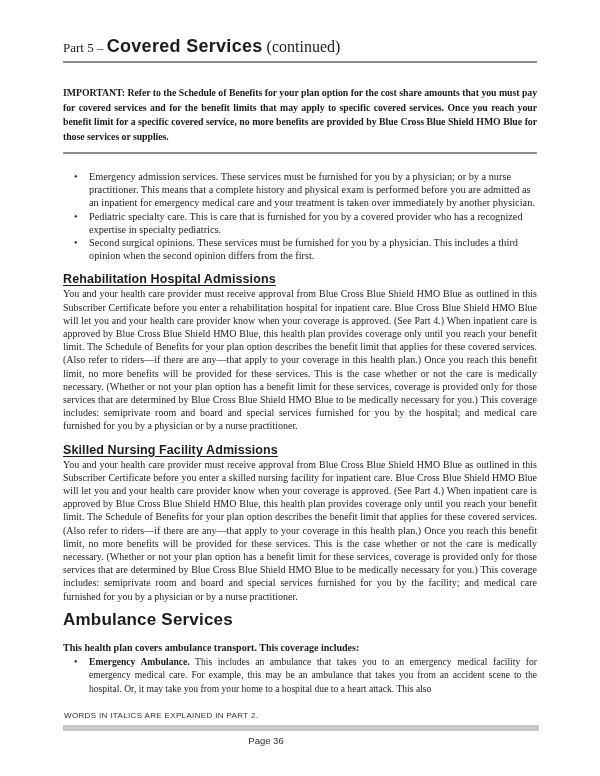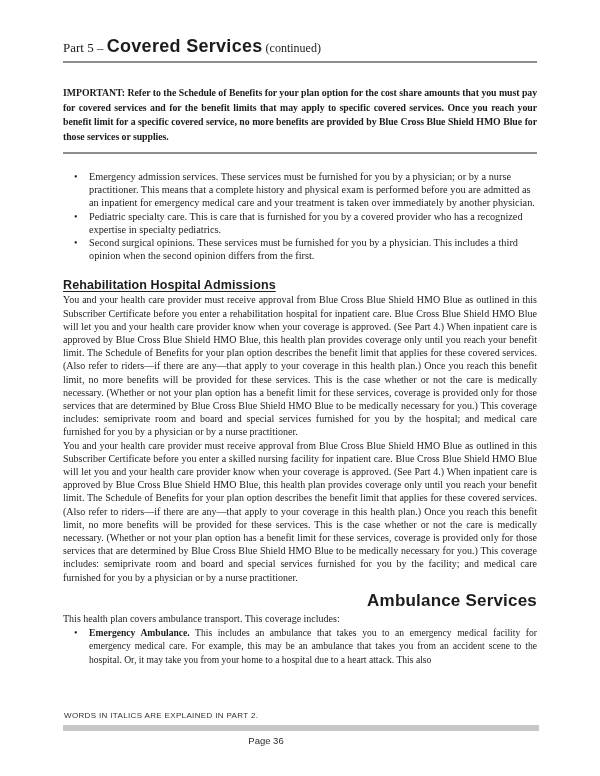--- a/index.html
+++ b/index.html
@@ -5,46 +5,46 @@
   html,body { margin:0; padding:0; background:#ffffff; }
   .page {
     position:relative; width:600px; height:776px; background:#ffffff;
     font-family:"Liberation Serif", serif; color:#1c1c1c; overflow:hidden;
   }
   .content { position:absolute; left:63px; top:36px; width:474px; }
 
   .doc-header { border-bottom:2.5px solid #8d8d8d; padding-bottom:4px; white-space:nowrap; }
   .part-label { font-size:13px; }
   .doc-title  { font-family:"Liberation Sans", sans-serif; font-weight:bold; font-size:18px; letter-spacing:.3px; }
-  .cont-label { font-size:12px;margin-top:28px; }
+  .cont-label { font-size:16px;margin-top:28px; }
 
   .important {
     margin:23px 0 0 0; font-weight:bold; font-size:9.8px; line-height:14.5px;
     text-align:justify; letter-spacing:-0.05px;
   }
   .rule { border-top:2.5px solid #8d8d8d; margin-top:8px; }
 
   .bullets { list-style:none; margin:16px 0 0 0; padding:0; }
   .bullet  { display:flex; font-size:10.3px; line-height:13.2px; }
   .dot     { flex:none; width:26px; padding-left:11px; box-sizing:border-box; font-size:10px; }
   .btext   { flex:1; }
 
   .subhead {
     font-family:"Liberation Sans", sans-serif; font-size:12.5px; font-weight:bold;
     text-decoration:underline; text-underline-offset:2px;
-    margin:17px 0 1px 0; line-height:13px; letter-spacing:.1px;
+    margin:11px 0 1px 0; line-height:13px; letter-spacing:.1px;
   }
   .body { font-size:10px; line-height:13.2px; margin:0; }
   .just { text-align:justify; }
 
   .bighead {
     font-family:"Liberation Sans", sans-serif; font-size:17px; font-weight:bold;
-    margin:7px 0 0 0; line-height:19px; letter-spacing:.2px;text-align:right;
+    margin:7px 0 0 0; line-height:19px; letter-spacing:.2px;
   }
-  .intro { margin-top:2px; }
+  .intro { margin-top:12px;font-weight:bold; }
   .amb-bullets { margin-top:1px; }
   .amb-bullets .bullet { font-size:9.6px; line-height:13.2px; }
 
   .seg-i  { }
   .seg-b  { font-weight:bold; }
 
   .foot-note {
     position:absolute; left:64px; top:711px;
     font-family:"Liberation Sans", sans-serif; font-size:8px; letter-spacing:.35px; color:#2e2e2e;
   }
@@ -82,20 +82,21 @@
         <span class="btext"><span>Second surgical opinions. These services must be furnished for you by a physician. This includes a third opinion when the second opinion differs from the first.</span></span>
       </li>
     </ul>
 
     <section>
       <h2 class="subhead">Rehabilitation Hospital Admissions</h2>
       <p class="body just"><span>You and your health care provider must receive approval from </span><span class="seg-i">Blue Cross Blue Shield HMO Blue</span><span> as outlined in this Subscriber Certificate before you enter a rehabilitation hospital for </span><span class="seg-i">inpatient</span><span> care. </span><span class="seg-i">Blue Cross Blue Shield HMO Blue</span><span> will let you and your health care provider know when your coverage is approved. (See Part 4.) When </span><span class="seg-i">inpatient</span><span> care is approved by </span><span class="seg-i">Blue Cross Blue Shield HMO Blue</span><span>, this health plan provides coverage only until you reach your </span><span class="seg-i">benefit limit</span><span>. The </span><span class="seg-i">Schedule of Benefits</span><span> for your plan option describes the </span><span class="seg-i">benefit limit</span><span> that applies for these </span><span class="seg-i">covered services</span><span>. (Also refer to </span><span class="seg-i">riders</span><span>—if there are any—that apply to your coverage in this health plan.) Once you reach this </span><span class="seg-i">benefit limit</span><span>, no more benefits will be provided for these services. This is the case whether or not the care is </span><span class="seg-i">medically necessary</span><span>. (Whether or not your plan option has a </span><span class="seg-i">benefit limit</span><span> for these services, coverage is provided only for those services that are determined by </span><span class="seg-i">Blue Cross Blue Shield HMO Blue</span><span> to be </span><span class="seg-i">medically necessary</span><span> for you.) This coverage includes: semiprivate </span><span class="seg-i">room and board</span><span> and </span><span class="seg-i">special services</span><span> furnished for you by the hospital; and medical care furnished for you by a physician or by a nurse practitioner.</span></p>
     </section>
 
     <section>
+      <h2 class="subhead">Skilled Nursing Facility Admissions</h2>
       <p class="body just"><span>You and your health care provider must receive approval from </span><span class="seg-i">Blue Cross Blue Shield HMO Blue</span><span> as outlined in this Subscriber Certificate before you enter a skilled nursing facility for </span><span class="seg-i">inpatient</span><span> care. </span><span class="seg-i">Blue Cross Blue Shield HMO Blue</span><span> will let you and your health care provider know when your coverage is approved. (See Part 4.) When </span><span class="seg-i">inpatient</span><span> care is approved by </span><span class="seg-i">Blue Cross Blue Shield HMO Blue</span><span>, this health plan provides coverage only until you reach your </span><span class="seg-i">benefit limit</span><span>. The </span><span class="seg-i">Schedule of Benefits</span><span> for your plan option describes the </span><span class="seg-i">benefit limit</span><span> that applies for these </span><span class="seg-i">covered services</span><span>. (Also refer to </span><span class="seg-i">riders</span><span>—if there are any—that apply to your coverage in this health plan.) Once you reach this </span><span class="seg-i">benefit limit</span><span>, no more benefits will be provided for these services. This is the case whether or not the care is </span><span class="seg-i">medically necessary</span><span>. (Whether or not your plan option has a </span><span class="seg-i">benefit limit</span><span> for these services, coverage is provided only for those services that are determined by </span><span class="seg-i">Blue Cross Blue Shield HMO Blue</span><span> to be </span><span class="seg-i">medically necessary</span><span> for you.) This coverage includes: semiprivate </span><span class="seg-i">room and board</span><span> and </span><span class="seg-i">special services</span><span> furnished for you by the facility; and medical care furnished for you by a physician or by a nurse practitioner.</span></p>
     </section>
 
     <section>
       <h1 class="bighead">Ambulance Services</h1>
       <p class="body intro">This health plan covers ambulance transport. This coverage includes:</p>
       <ul class="bullets amb-bullets">
         <li class="bullet">
           <span class="dot">•</span>
           <span class="btext just"><span class="seg-b">Emergency Ambulance.</span><span> This includes an ambulance that takes you to an emergency medical facility for </span><span class="seg-i">emergency medical care</span><span>. For example, this may be an ambulance that takes you from an accident scene to the hospital. Or, it may take you from your home to a hospital due to a heart attack. This also</span></span>

